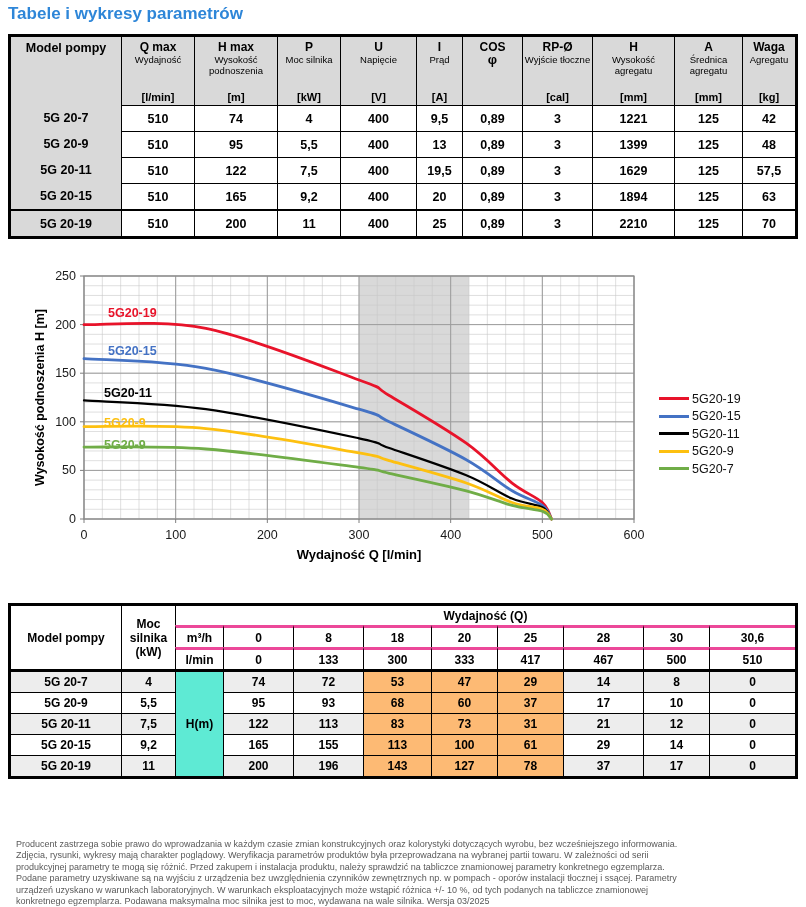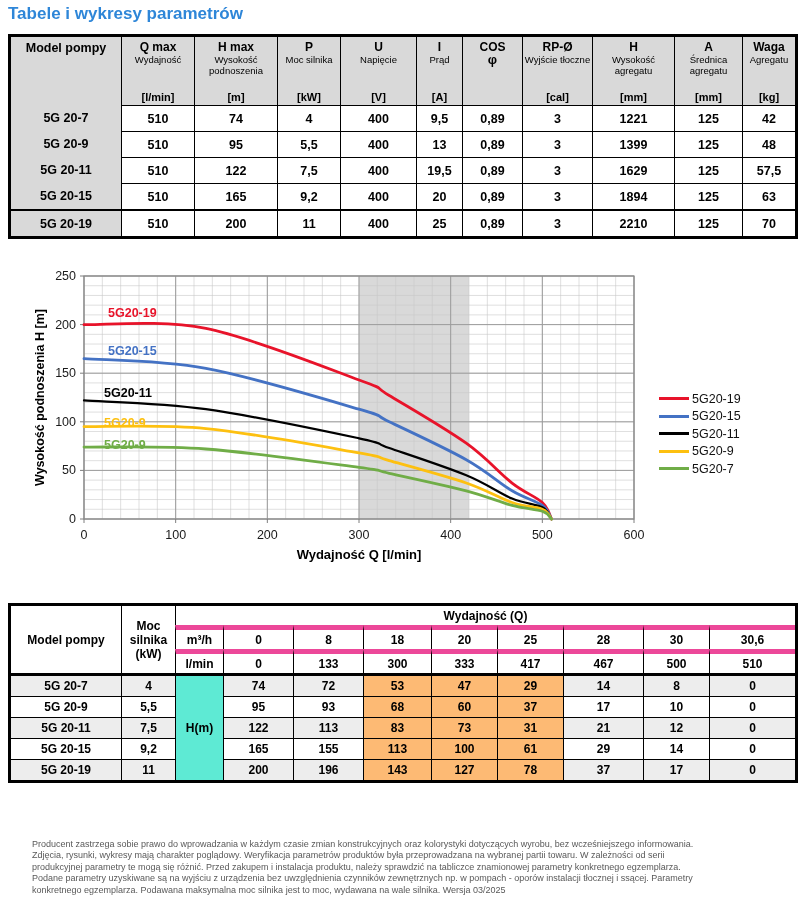--- a/index.html
+++ b/index.html
@@ -27,36 +27,36 @@
   .t1 td{height:25px;font-size:12.5px;font-weight:bold;border-left:1px solid #000;border-top:1px solid #000;}
   .t1 td:first-child{border-left:none;}
   .t1 td.model{background:#d9d9d9;border-top:none;}
   .t1 tr.last td{border-top:2.5px solid #000;}
 
   
   .t2 th,.t2 td{font-size:12px;font-weight:bold;}
   .t2 th{height:19px;}
   .t2 th.bl,.t2 td.bl{border-left:1px solid #000;}
   .t2 .rspan{vertical-align:middle;}
-  .t2 tr.units th{border-top:5px solid #ec4899;}
+  .t2 tr.units th{border-top:3px solid #ec4899;}
   .t2 td{height:20px;border-top:1px solid #000;}
   .t2 tr.first td{border-top:3px solid #000;}
   .t2 td.stripe{background:#ededed;}
   .t2 td.hl{background:#fdba74;}
   .t2 td.hm{background:#5eead4;}
 
   
   #chart{position:absolute;left:0;top:250px;width:806px;height:332px;}
   #legend{position:absolute;left:659px;top:390px;}
   .lg-item{display:flex;align-items:center;height:17.5px;}
   .lg-swatch{width:30px;height:3px;margin-right:3px;}
   .lg-label{font-size:12.5px;color:#111;}
 
   
-  #footer{position:absolute;left:32px;top:839px;width:752px;}
+  #footer{position:absolute;left:16px;top:839px;width:752px;}
   #footer p{margin:0;font-size:9px;line-height:11.4px;color:#595959;text-align:justify;}
 </style>
 </head>
 <body>
 
 <div class="page">
   <div class="title">Tabele i wykresy parametrów</div>
 
   <div class="twrap" id="t1wrap">
     <table class="t1" id="t1">
@@ -466,15 +466,16 @@
           </tr>
         </tbody>
       </table>
   </div>
 
   <div id="footer">
       <p>Producent zastrzega sobie prawo do wprowadzania w każdym czasie zmian konstrukcyjnych oraz kolorystyki dotyczących wyrobu, bez wcześniejszego informowania.</p>
       <p>Zdjęcia, rysunki, wykresy mają charakter poglądowy. Weryfikacja parametrów produktów była przeprowadzana na wybranej partii towaru. W zależności od serii</p>
       <p>produkcyjnej parametry te mogą się różnić. Przed zakupem i instalacja produktu, należy sprawdzić na tabliczce znamionowej parametry konkretnego egzemplarza.</p>
       <p>Podane parametry uzyskiwane są na wyjściu z urządzenia bez uwzględnienia czynników zewnętrznych np. w pompach - oporów instalacji tłocznej i ssącej. Parametry</p>
+      <p>urządzeń uzyskano w warunkach laboratoryjnych. W warunkach eksploatacyjnych może wstąpić różnica +/- 10 %, od tych podanych na tabliczce znamionowej</p>
       <p>konkretnego egzemplarza. Podawana maksymalna moc silnika jest to moc, wydawana na wale silnika. Wersja 03/2025</p>
     </div>
 </div>
 
 </body></html>

